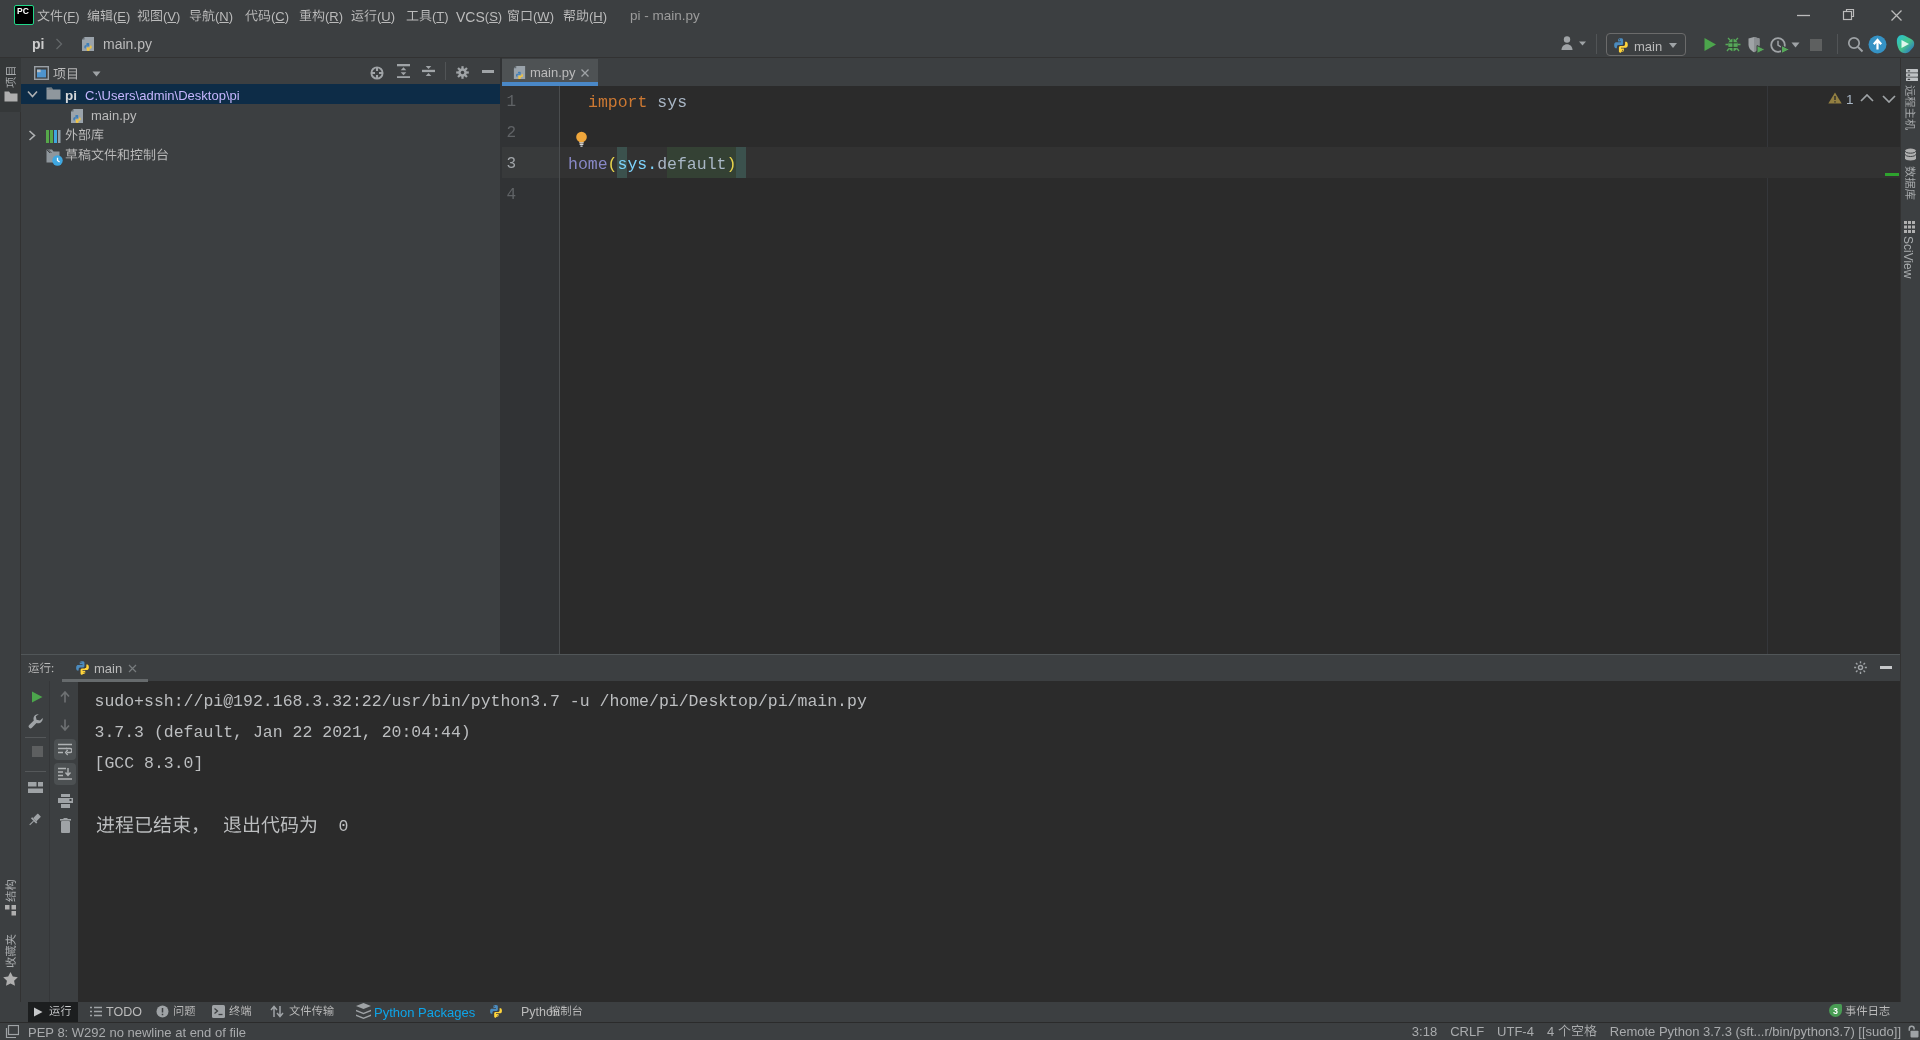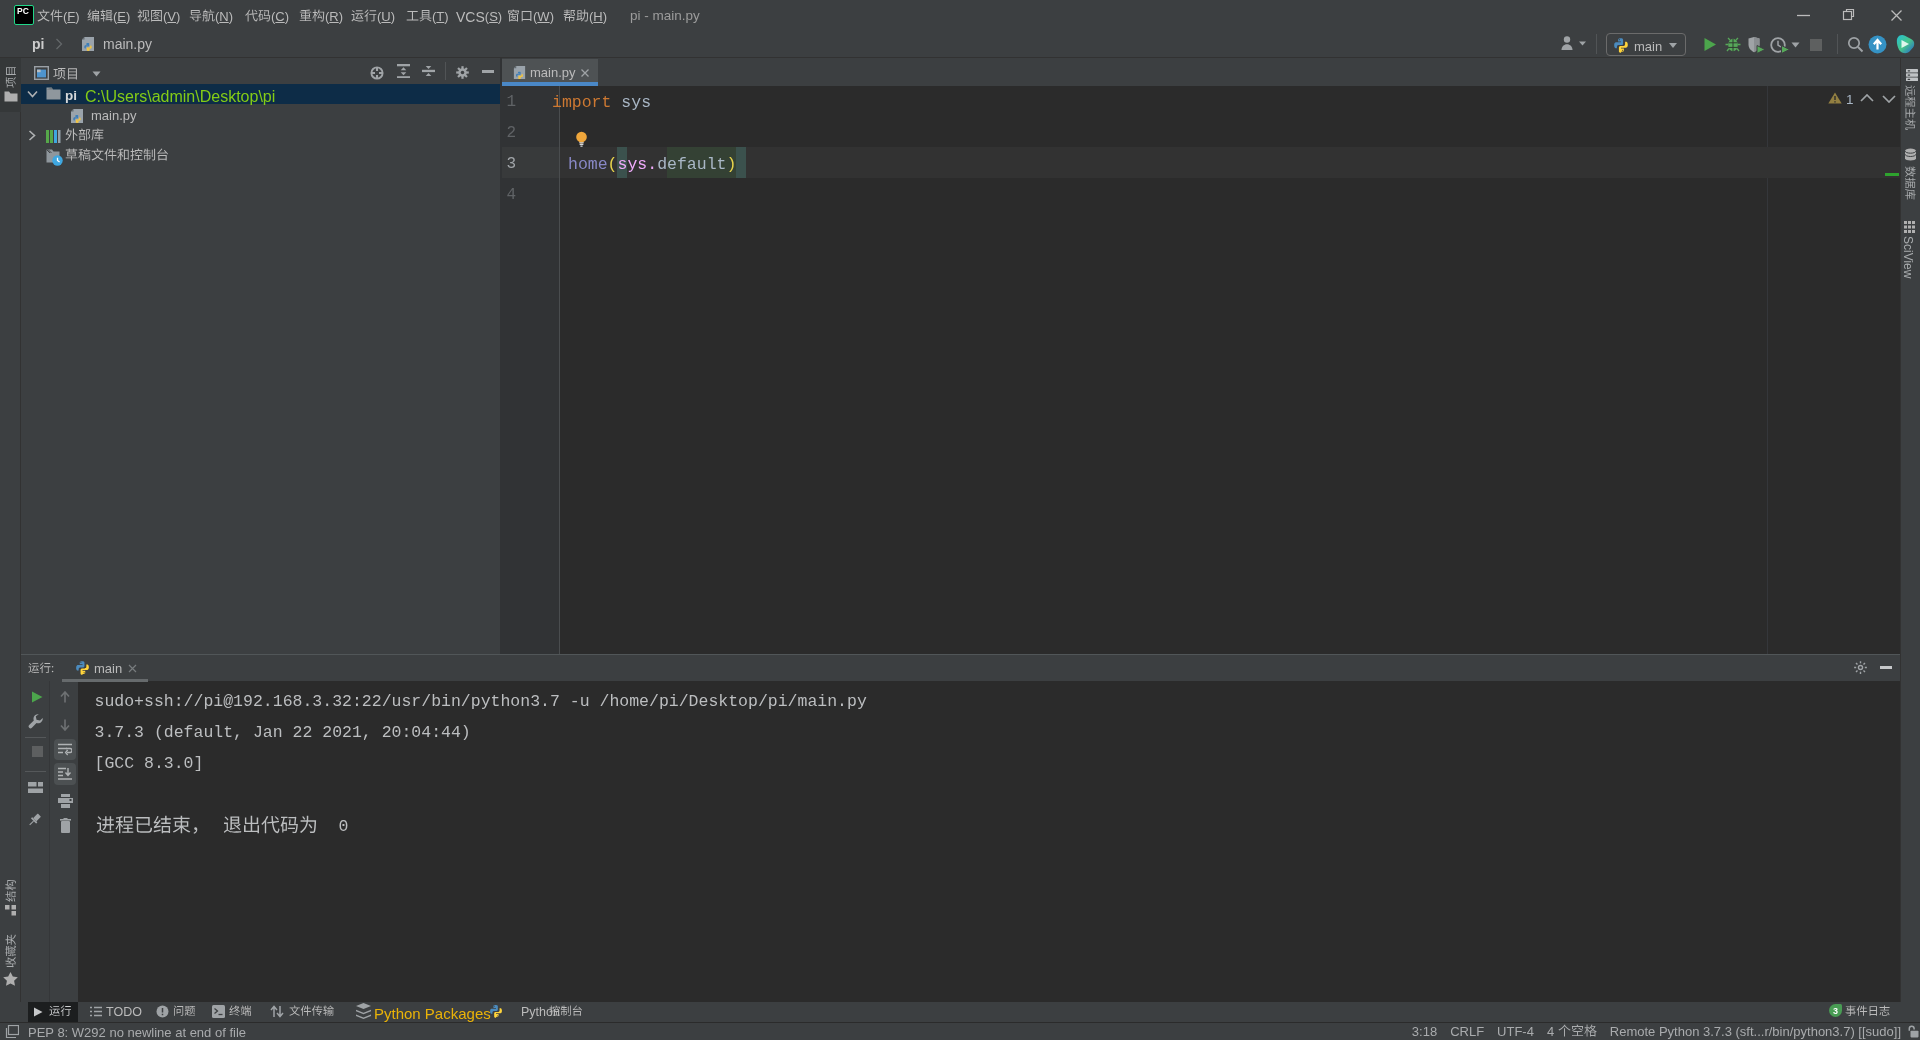--- a/index.html
+++ b/index.html
@@ -295,21 +295,21 @@
 <div class="a" style="left:482px;top:70.3px;width:12px;height:2.4px;background:#A0A4A7"></div>
 <div class="a" style="left:21px;top:84px;width:479px;height:20px;background:#0D2C47"></div>
 <svg class="a" style="left:27px;top:90px" width="11" height="8" viewBox="0 0 11 8">
 <path d="M1 1.5 L5.5 6.5 L10 1.5" fill="none" stroke="#AFB1B3" stroke-width="1.6"></path>
     </svg>
 <svg class="a" style="left:46px;top:87px" width="15" height="13" viewBox="0 0 15 13">
 <path d="M.5 .5 h5 l1.5 2 h7.5 v10 H.5 Z" fill="#8F979D"></path>
 <path d="M.5 2.5 h6.5 l-1.5 -2" fill="#70777C"></path>
     </svg>
 <div class="a" style="left:65px;top:87.5px;font-size:13.5px;font-weight:bold;color:#D4D7D9">pi</div>
-<div class="a" style="left:85px;top:88px;font-size:16px;color:#84cc16">C:\Users\admin\Desktop\pi</div>
+<div class="a" style="left:85px;top:88px;font-size:13px;color:#c4b5fd">C:\Users\admin\Desktop\pi</div>
 <svg class="a" style="left:69px;top:108px" width="16" height="16" viewBox="0 0 16 16">
 <path d="M4.5 1 H14 V15 H2 V3.5 Z" fill="#9AA3AB"></path>
 <path d="M4.5 1 L4.5 3.5 H2 Z" fill="#626A6F"></path>
 <path d="M7.9 7.1 c-1.6 0-1.5 .7-1.5 .7 v1.1 h1.6 v.4 H5.4 c0 0-1.1-.1-1.1 1.6 0 1.7 .9 1.6 .9 1.6 h.6 v-1.1 c0-.9 .9-.9 .9-.9 h1.6 c0 0 .9 0 .9-.9 V7.7 c0 0 .2-.6-1.3-.6 Z" fill="#3C7EB8"></path>
 <path d="M8.1 14.9 c1.6 0 1.5-.7 1.5-.7 v-1.1 H8 v-.4 h2.6 c0 0 1.1 .1 1.1-1.6 0-1.7-.9-1.6-.9-1.6 h-.6 v1.1 c0 .9-.9 .9-.9 .9 H7.7 c0 0-.9 0-.9 .9 v1.9 c0 0-.2 .6 1.3 .6 Z" fill="#F2C541"></path>
 </svg>
 <div class="a" style="left:91px;top:107.5px;font-size:13px;color:#BBBBBB">main.py</div>
 <svg class="a" style="left:28px;top:129.5px" width="8" height="11" viewBox="0 0 8 11">
 <path d="M1.5 1 L6.5 5.5 L1.5 10" fill="none" stroke="#AFB1B3" stroke-width="1.6"></path>
     </svg>
@@ -342,22 +342,22 @@
 <path d="M8.1 14.9 c1.6 0 1.5-.7 1.5-.7 v-1.1 H8 v-.4 h2.6 c0 0 1.1 .1 1.1-1.6 0-1.7-.9-1.6-.9-1.6 h-.6 v1.1 c0 .9-.9 .9-.9 .9 H7.7 c0 0-.9 0-.9 .9 v1.9 c0 0-.2 .6 1.3 .6 Z" fill="#F2C541"></path>
 </svg>
 <div class="a" style="left:530px;top:65px;font-size:13px;color:#BBBBBB">main.py</div>
 <svg class="a" style="left:580px;top:68px" width="10" height="10" viewBox="0 0 10 10">
 <path d="M1.5 1.5 L8.5 8.5 M8.5 1.5 L1.5 8.5" stroke="#9FA3A6" stroke-width="1.3"></path>
     </svg>
 <div class="a mono" style="left:476px;top:86.5px;width:40px;text-align:right;color:#606366;font-size:16px">1</div>
 <div class="a mono" style="left:476px;top:117.5px;width:40px;text-align:right;color:#606366;font-size:16px">2</div>
 <div class="a mono" style="left:476px;top:148.5px;width:40px;text-align:right;color:#A1A5A9;font-size:16px">3</div>
 <div class="a mono" style="left:476px;top:179.5px;width:40px;text-align:right;color:#606366;font-size:16px">4</div>
-<div class="a mono" style="left:552px;top:85px;line-height:35px;height:31px"><span style="color:#CC7832">import</span><span style="color:#A9B7C6"> sys</span></div>
-<div class="a mono" style="left:568px;top:147px;line-height:35px;height:31px"><span style="color:#8888C6">home</span><span style="color:#E8D44C">(</span><span style="color:#f0abfc">sys.</span><span style="color:#A9B7C6">default</span><span style="color:#E8D44C">)</span></div>
+<div class="a mono" style="left:588px;top:85px;line-height:35px;height:31px"><span style="color:#CC7832">import</span><span style="color:#A9B7C6"> sys</span></div>
+<div class="a mono" style="left:568px;top:147px;line-height:35px;height:31px"><span style="color:#8888C6">home</span><span style="color:#E8D44C">(</span><span style="color:#7dd3fc">sys.</span><span style="color:#A9B7C6">default</span><span style="color:#E8D44C">)</span></div>
 <svg class="a" style="left:575px;top:131px" width="13" height="16" viewBox="0 0 13 16">
 <circle cx="6.5" cy="6" r="5.3" fill="#EFA63B"></circle>
 <path d="M4.5 11.5 a2.5 2.5 0 0 0 4 0 Z" fill="#EFA63B"></path>
 <path d="M4.2 11.7 H8.8 M4.6 13.4 H8.4 M5.4 15.1 H7.6" stroke="#D6D8DA" stroke-width="1.1"></path>
 </svg>
 <svg class="a" style="left:1828px;top:92px" width="14" height="12" viewBox="0 0 14 12">
 <path d="M7 .5 L13.7 11.5 H.3 Z" fill="#927F41"></path>
 <path d="M7 4 V8 M7 9.2 V10.6" stroke="#2B2B2B" stroke-width="1.4"></path>
 </svg>
 <div class="a" style="left:1846px;top:92px;font-size:13.5px;color:#A9B7C6">1</div>
@@ -494,21 +494,21 @@
         <path d="M4.8 0.6C5.1 1.2 5.5 2.0 5.6 2.4L6.6 2.1C6.4 1.6 6.0 0.9 5.7 0.4ZM0.6 2.4V3.3H2.3C3.0 5.0 3.9 6.5 5.1 7.7C3.8 8.7 2.3 9.5 0.4 10.0C0.6 10.2 0.8 10.6 0.9 10.8C2.8 10.2 4.4 9.4 5.7 8.3C6.9 9.4 8.5 10.3 10.3 10.8C10.5 10.5 10.7 10.2 10.9 10.0C9.1 9.5 7.6 8.7 6.3 7.7C7.5 6.5 8.3 5.1 9.0 3.3H10.8V2.4ZM5.7 7.1C4.6 6.0 3.8 4.7 3.2 3.3H8.0C7.5 4.8 6.7 6.1 5.7 7.1Z M14.9 6.1V6.9H18.1V10.8H19.0V6.9H22.1V6.1H19.0V3.6H21.6V2.8H19.0V0.6H18.1V2.8H16.6C16.8 2.3 16.9 1.7 17.0 1.2L16.2 1.0C15.9 2.5 15.4 4.0 14.8 4.9C15.0 5.0 15.4 5.2 15.5 5.3C15.8 4.8 16.1 4.2 16.3 3.6H18.1V6.1ZM14.3 0.5C13.7 2.2 12.7 3.9 11.7 5.0C11.8 5.2 12.1 5.6 12.1 5.8C12.5 5.5 12.8 5.0 13.2 4.5V10.8H14.0V3.2C14.4 2.4 14.8 1.6 15.1 0.7Z M25.6 0.5C25.0 2.2 23.9 3.9 22.8 5.0C23.0 5.2 23.2 5.6 23.3 5.8C23.7 5.4 24.0 5.0 24.4 4.5V10.8H25.2V3.2C25.7 2.4 26.1 1.6 26.4 0.7ZM27.9 8.5C29.0 9.2 30.2 10.2 30.9 10.8L31.5 10.2C31.2 9.9 30.7 9.5 30.3 9.2C31.1 8.2 32.1 7.2 32.8 6.4L32.2 6.0L32.0 6.0H28.4L28.8 4.7H33.4V3.9H29.0L29.4 2.5H32.9V1.8H29.6L29.9 0.6L29.1 0.5L28.8 1.8H26.5V2.5H28.5L28.2 3.9H25.9V4.7H27.9C27.7 5.5 27.4 6.2 27.2 6.8H31.3C30.8 7.4 30.2 8.1 29.6 8.7C29.2 8.5 28.9 8.2 28.5 8.0Z M42.2 4.9V9.0H42.9V4.9ZM43.6 4.5V9.9C43.6 10.0 43.6 10.0 43.5 10.1C43.3 10.1 42.9 10.1 42.3 10.0C42.5 10.2 42.5 10.6 42.6 10.7C43.2 10.7 43.7 10.7 44.0 10.6C44.2 10.5 44.3 10.3 44.3 9.9V4.5ZM34.7 6.2C34.8 6.1 35.1 6.1 35.5 6.1H36.4V7.6C35.6 7.8 34.9 8.0 34.4 8.1L34.6 8.9L36.4 8.4V10.8H37.1V8.2L38.1 8.0L38.0 7.2L37.1 7.4V6.1H38.0V5.3H37.1V3.6H36.4V5.3H35.4C35.7 4.5 36.0 3.5 36.2 2.6H38.0V1.8H36.4C36.4 1.4 36.5 1.0 36.6 0.6L35.8 0.5C35.7 0.9 35.7 1.4 35.6 1.8H34.4V2.6H35.4C35.2 3.5 35.0 4.3 34.9 4.6C34.8 5.1 34.6 5.4 34.4 5.5C34.5 5.7 34.7 6.1 34.7 6.2ZM41.3 0.4C40.6 1.6 39.2 2.7 37.8 3.4C38.0 3.5 38.3 3.8 38.4 4.0C38.7 3.8 39.0 3.6 39.3 3.5V3.9H43.5V3.4C43.8 3.5 44.1 3.7 44.4 3.9C44.5 3.6 44.7 3.4 44.9 3.2C43.7 2.7 42.6 2.1 41.8 1.1L42.0 0.7ZM39.6 3.2C40.3 2.8 40.8 2.2 41.3 1.6C41.9 2.3 42.5 2.8 43.2 3.2ZM40.8 5.4V6.2H39.3V5.4ZM38.6 4.7V10.8H39.3V8.5H40.8V10.0C40.8 10.1 40.8 10.1 40.7 10.1C40.6 10.1 40.3 10.1 40.0 10.1C40.1 10.3 40.2 10.6 40.2 10.8C40.7 10.8 41.0 10.8 41.3 10.7C41.5 10.5 41.6 10.3 41.6 10.0V4.7ZM39.3 6.9H40.8V7.8H39.3Z" fill="#BBBBBB"></path>
       </svg>
     </div>
 <svg class="a" style="left:356px;top:1003px" width="15" height="16" viewBox="0 0 15 16">
 <g fill="#9FA3A6">
         <path d="M7.5 0 L15 3 L7.5 6 L0 3 Z"></path>
 <path d="M0 6.8 L7.5 9.8 L15 6.8 L15 8.2 L7.5 11.2 L0 8.2 Z"></path>
 <path d="M0 11.6 L7.5 14.6 L15 11.6 L15 13 L7.5 16 L0 13 Z"></path>
       </g>
 </svg>
-<div class="a" style="left:374px;top:1005px;font-size:15px;color:#eab308">Python Packages</div>
+<div class="a" style="left:374px;top:1005px;font-size:13px;color:#0ea5e9">Python Packages</div>
 <svg class="a" style="left:489px;top:1004px" width="14" height="14" viewBox="0 0 16 16">
 <path d="M7.9 1.2 c-3 0-2.8 1.3-2.8 1.3 v2.1 h2.9 v.7 H3.2 c0 0-2 -.2-2 2.9 0 3.1 1.7 3 1.7 3 h1 V9.7 c0-1.7 1.7-1.7 1.7-1.7 h2.9 c0 0 1.6 0 1.6-1.6 V3 c0 0 .3-1.8-2.2-1.8 Z M6.3 2.1 a.55 .55 0 1 1 0 1.1 .55 .55 0 0 1 0-1.1 Z" fill="#4B8BBE"></path>
 <path d="M8.1 14.8 c3 0 2.8-1.3 2.8-1.3 v-2.1 H8 v-.7 h4.8 c0 0 2 .2 2-2.9 0-3.1-1.7-3-1.7-3 h-1 v2.5 c0 1.7-1.7 1.7-1.7 1.7H7.5 c0 0-1.6 0-1.6 1.6 v3.4 c0 0-.3 1.8 2.2 1.8 Z M9.7 13.9 a.55 .55 0 1 1 0-1.1 .55 .55 0 0 1 0 1.1 Z" fill="#FFD43B"></path>
 </svg>
 <div class="a" style="left:521px;top:1005px;font-size:12.5px;color:#BBBBBB">Python </div>
 <div class="a" style="left:549px;top:1005px">
       <svg width="33.9" height="12.43" viewBox="0 0 33.9 12.43" style="display:block">
         <path d="M7.9 3.7C8.6 4.3 9.5 5.3 10.0 5.8L10.5 5.2C10.0 4.7 9.1 3.8 8.4 3.2ZM6.3 3.2C5.8 4.0 5.0 4.7 4.2 5.3C4.3 5.4 4.6 5.7 4.7 5.9C5.5 5.3 6.5 4.4 7.1 3.5ZM1.9 0.4V2.6H0.5V3.4H1.9V6.1C1.3 6.3 0.8 6.5 0.4 6.6L0.6 7.5L1.9 7.0V9.8C1.9 9.9 1.8 10.0 1.7 10.0C1.5 10.0 1.1 10.0 0.6 10.0C0.7 10.2 0.8 10.5 0.8 10.7C1.5 10.8 2.0 10.7 2.3 10.6C2.5 10.5 2.6 10.2 2.6 9.8V6.7L3.9 6.3L3.7 5.5L2.6 5.9V3.4H3.8V2.6H2.6V0.4ZM3.8 9.7V10.5H10.9V9.7H7.8V6.9H10.1V6.1H4.7V6.9H6.9V9.7ZM6.6 0.6C6.8 1.0 7.0 1.4 7.1 1.8H4.1V3.8H4.9V2.6H10.0V3.7H10.8V1.8H8.0C7.9 1.4 7.7 0.9 7.4 0.4Z M18.9 1.5V7.7H19.7V1.5ZM21.0 0.6V9.7C21.0 9.9 20.9 9.9 20.7 9.9C20.5 9.9 19.9 9.9 19.2 9.9C19.3 10.2 19.4 10.6 19.5 10.8C20.3 10.8 21.0 10.8 21.3 10.6C21.7 10.5 21.8 10.2 21.8 9.7V0.6ZM12.9 0.7C12.7 1.8 12.3 2.9 11.8 3.7C12.0 3.8 12.4 3.9 12.5 4.0C12.7 3.7 12.9 3.3 13.1 2.9H14.6V4.0H11.8V4.8H14.6V6.0H12.3V9.9H13.1V6.7H14.6V10.8H15.4V6.7H17.0V9.1C17.0 9.2 16.9 9.2 16.8 9.2C16.7 9.2 16.3 9.2 15.8 9.2C15.9 9.4 16.0 9.7 16.1 10.0C16.7 10.0 17.1 9.9 17.4 9.8C17.7 9.7 17.7 9.5 17.7 9.1V6.0H15.4V4.8H18.1V4.0H15.4V2.9H17.7V2.1H15.4V0.5H14.6V2.1H13.4C13.5 1.7 13.6 1.3 13.7 0.9Z M24.6 6.1V10.8H25.5V10.2H31.0V10.8H31.9V6.1ZM25.5 9.4V6.9H31.0V9.4ZM24.0 5.1C24.5 5.0 25.1 4.9 31.6 4.6C31.9 4.9 32.2 5.3 32.3 5.6L33.1 5.0C32.5 4.1 31.1 2.7 30.0 1.7L29.4 2.2C29.9 2.7 30.5 3.3 31.0 3.8L25.2 4.1C26.2 3.2 27.2 2.0 28.1 0.8L27.3 0.4C26.4 1.8 25.1 3.2 24.7 3.6C24.3 4.0 24.0 4.2 23.7 4.3C23.8 4.5 24.0 4.9 24.0 5.1Z" fill="#BBBBBB"></path>
       </svg>
     </div>

